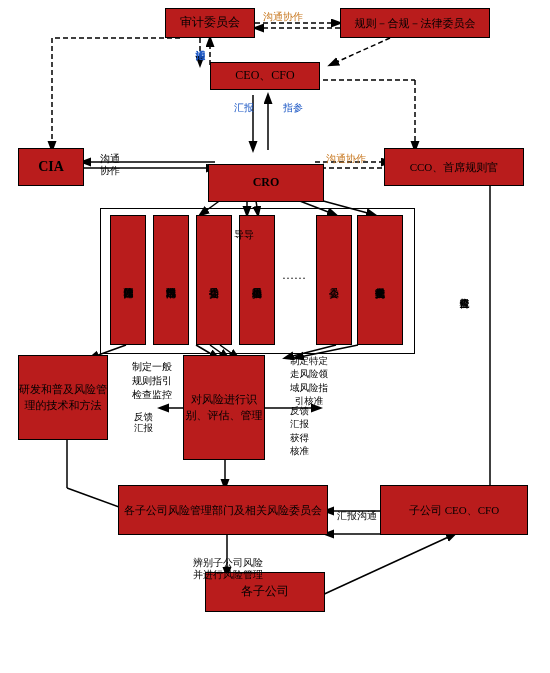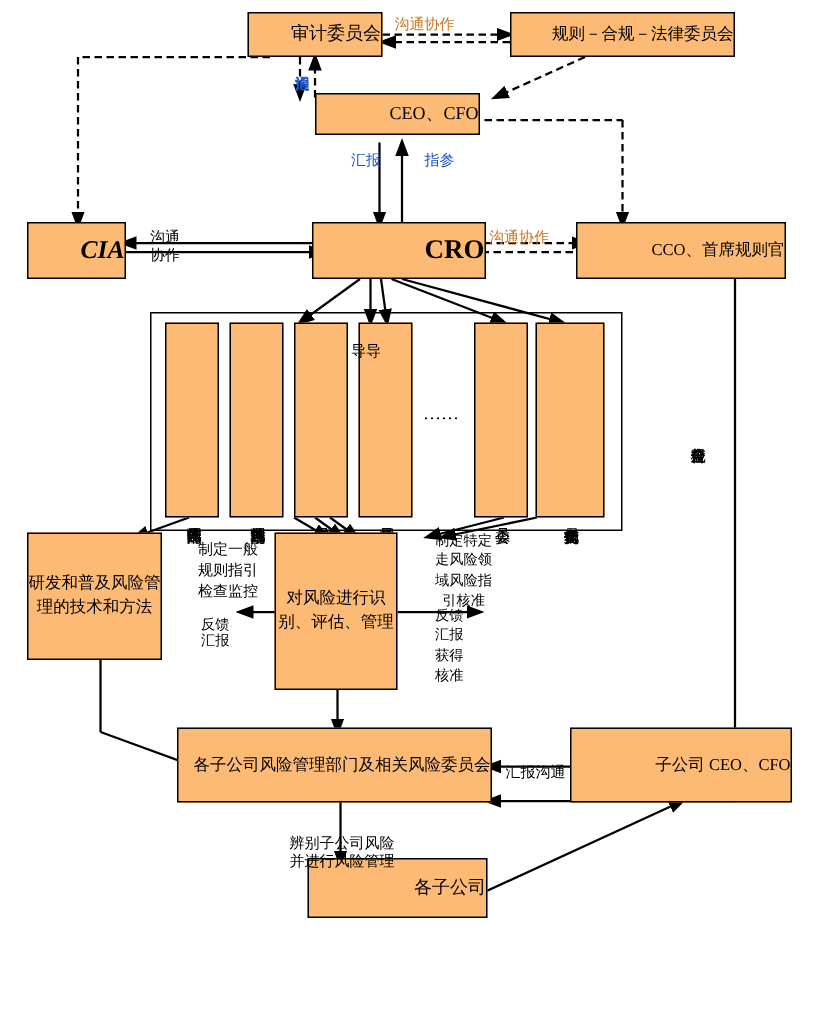--- a/index.html
+++ b/index.html
@@ -14,25 +14,25 @@
     }
     .diagram {
       position: relative;
       width: 550px;
       height: 673px;
     }
     
     .box {
       position: absolute;
       border: 1.5px solid #000;
-      background: #fdba74;
+      background: #b91c1c;
       text-align: center;
       display: flex;
       align-items: center;
-      justify-content: flex-end;
+      justify-content: center;
       font-size: 11px;
       line-height: 1.3;
       z-index: 10;
     }
     
     .arrows-svg {
       position: absolute;
       top: 0; left: 0;
       width: 550px;
       height: 673px;
@@ -125,25 +125,25 @@
   </div>
 
   <div class="box" style="left:340px;top:8px;width:150px;height:30px;font-size:11px;">
     <span>规则－合规－法律委员会</span>
   </div>
 
   <div class="box" style="left:210px;top:62px;width:110px;height:28px;font-size:12px;">
     <span>CEO、CFO</span>
   </div>
 
-  <div class="box" style="left:18px;top:148px;width:66px;height:38px;font-size:17px;font-weight:bold;font-style:italic;">
+  <div class="box" style="left:18px;top:148px;width:66px;height:38px;font-size:14px;font-weight:bold;">
     <span>CIA</span>
   </div>
 
-  <div class="box" style="left:208px;top:148px;width:116px;height:38px;font-size:18px;font-weight:bold;">
+  <div class="box" style="left:208px;top:164px;width:116px;height:38px;font-size:12px;font-weight:bold;">
     <span>CRO</span>
   </div>
 
   <div class="box" style="left:384px;top:148px;width:140px;height:38px;font-size:11px;">
     <span>CCO、首席规则官</span>
   </div>
 
   <div style="position:absolute;left:100px;top:208px;width:315px;height:146px;border:1.5px solid #000;z-index:8;"></div>
 
   <div class="box" style="left:110px;top:215px;width:36px;height:130px;font-size:10px;line-height:1.4;writing-mode:vertical-rl;">

